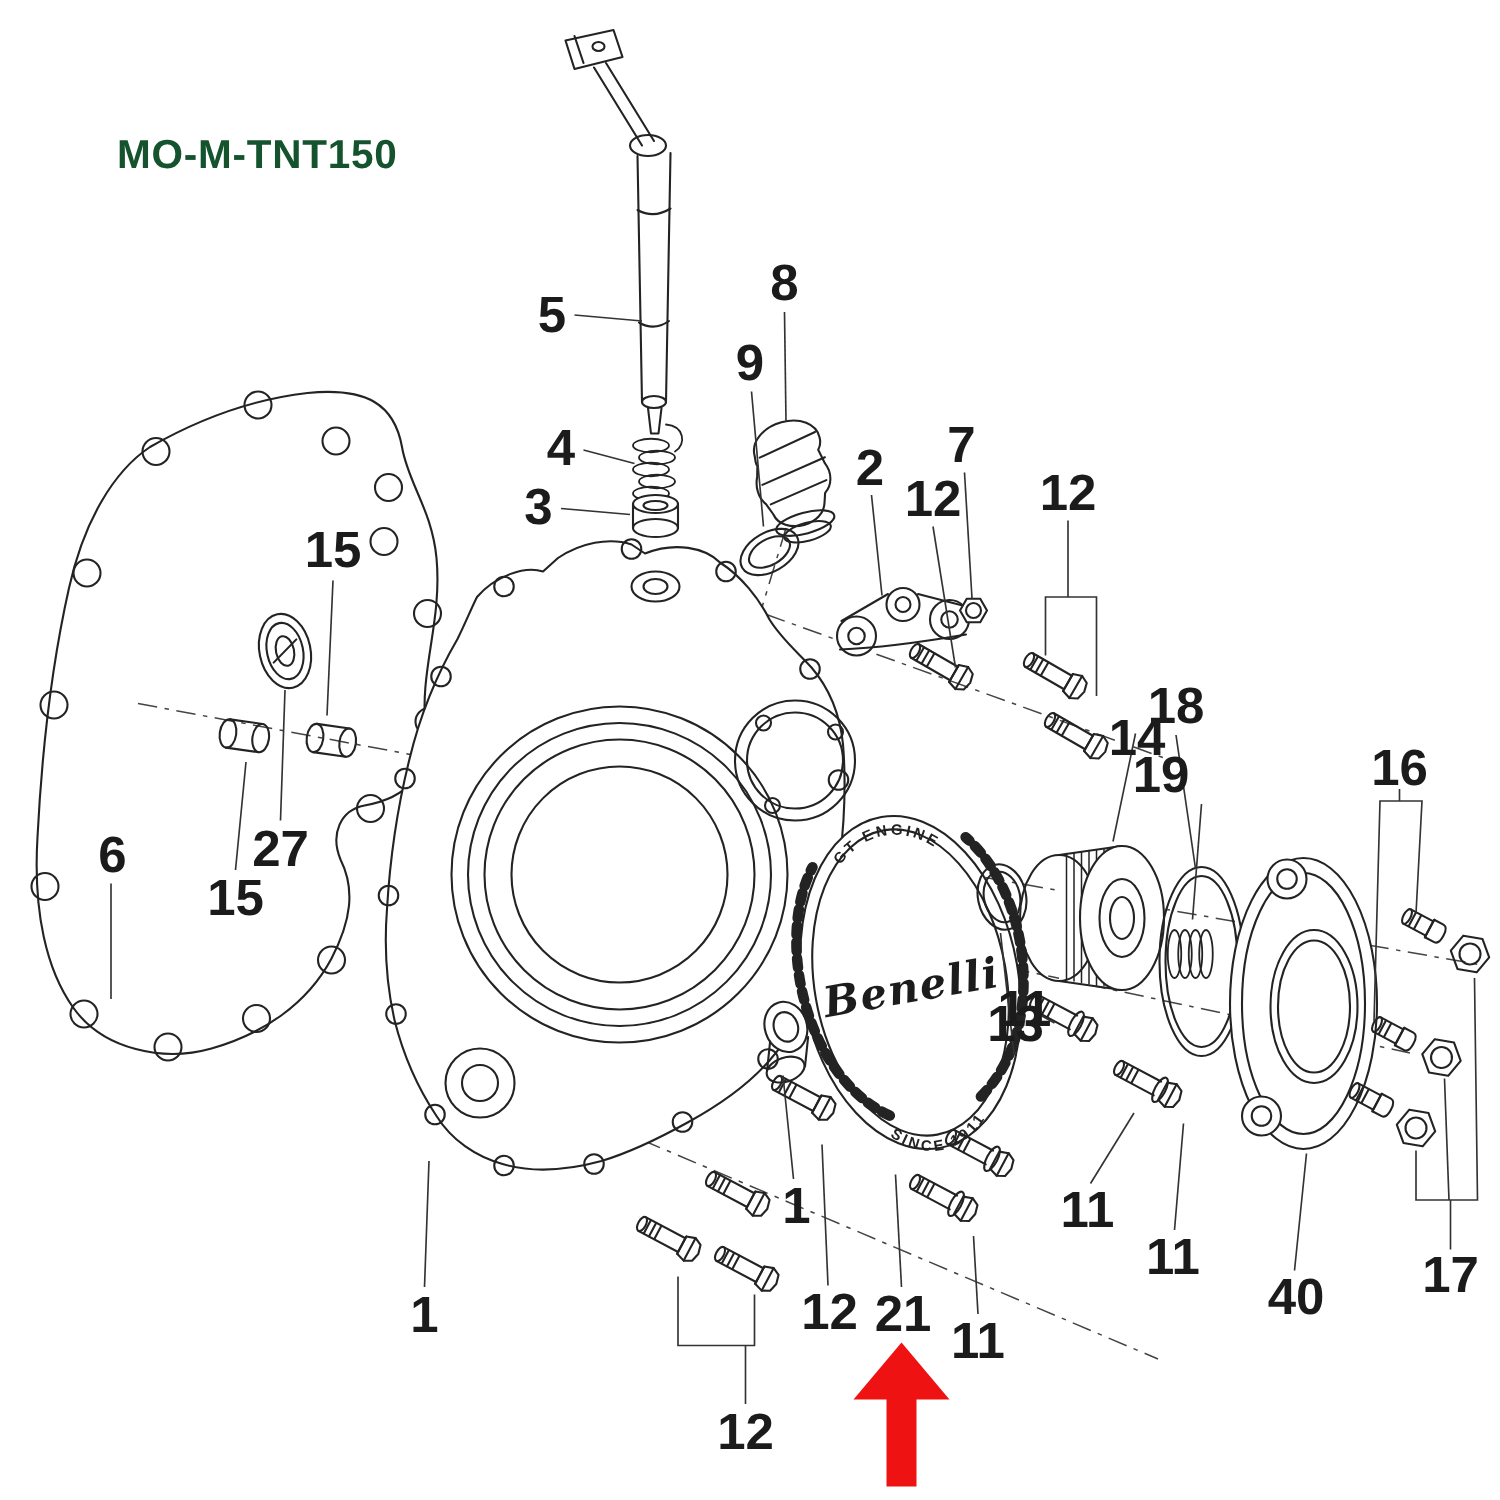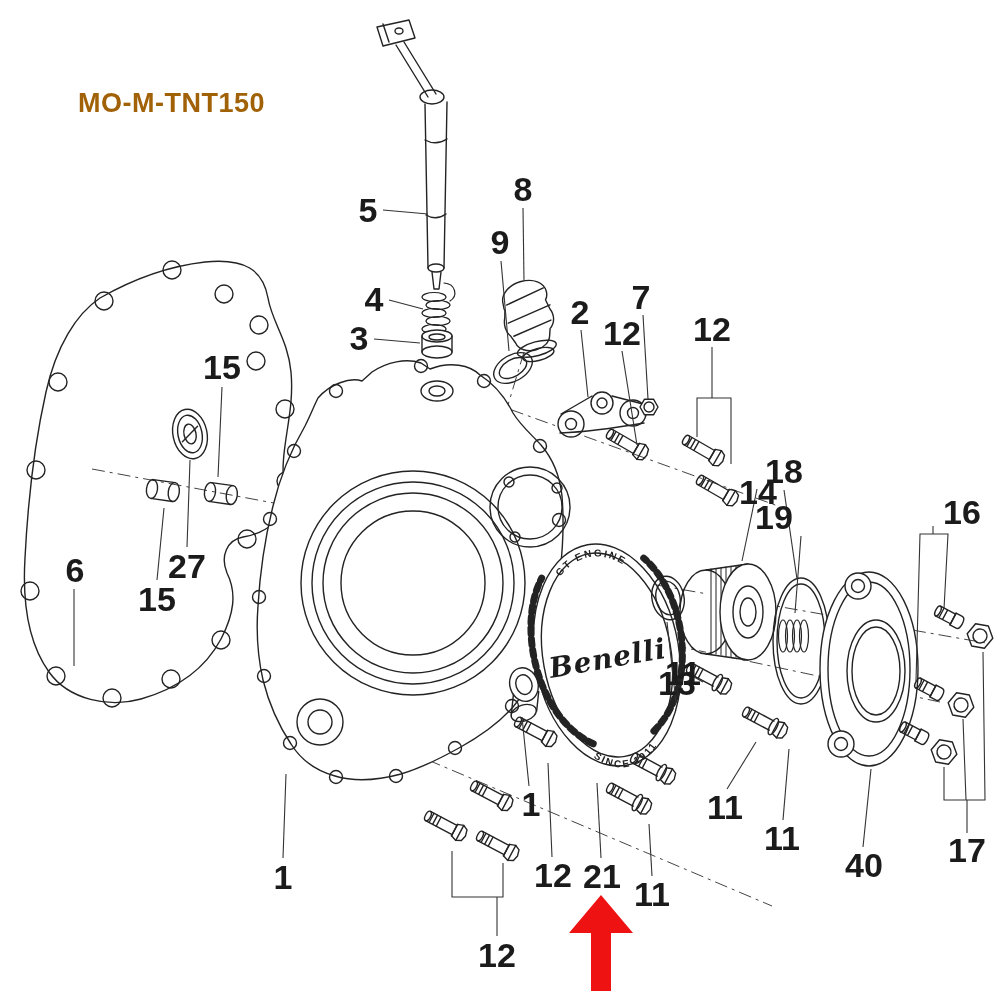--- a/index.html
+++ b/index.html
@@ -348,21 +348,21 @@
     <polyline points="916,681 920,534 948,534 944,609"></polyline>
     <polyline points="967,833 967,800"></polyline>
     <polyline points="944,767 944,800 985,800 983,652"></polyline>
     <line x1="966" y1="800" x2="963" y2="719"></line>
     <line x1="863" y1="847" x2="871" y2="769"></line>
   </g>
 
   <path fill="#ee1212" stroke="none" d="M601,895 L633,933 L611,933 L611,991 L591,991 L591,933 L569,933 Z"></path>
 </svg>
 
-<div class="title" style="color: #a16207;">MO-M-TNT150</div>
+<div class="title" style="color: #14532d;">MO-M-TNT150</div>
 
 <div class="labels">
       <div class="part-label" style="left: 283px; top: 877px;">1</div>
       <div class="part-label" style="left: 580px; top: 312px;">2</div>
       <div class="part-label" style="left: 359px; top: 338px;">3</div>
       <div class="part-label" style="left: 374px; top: 299px;">4</div>
       <div class="part-label" style="left: 368px; top: 210px;">5</div>
       <div class="part-label" style="left: 75px; top: 570px;">6</div>
       <div class="part-label" style="left: 641px; top: 297px;">7</div>
       <div class="part-label" style="left: 523px; top: 189px;">8</div>
@@ -373,21 +373,21 @@
       <div class="part-label" style="left: 782px; top: 838px;">11</div>
       <div class="part-label" style="left: 652px; top: 894px;">11</div>
       <div class="part-label" style="left: 622px; top: 333px;">12</div>
       <div class="part-label" style="left: 712px; top: 329px;">12</div>
       <div class="part-label" style="left: 553px; top: 875px;">12</div>
       <div class="part-label" style="left: 497px; top: 955px;">12</div>
       <div class="part-label" style="left: 677px; top: 683px;">13</div>
       <div class="part-label" style="left: 758px; top: 470px; margin-top: 22px;">14</div>
       <div class="part-label" style="left: 222px; top: 367px;">15</div>
       <div class="part-label" style="left: 157px; top: 599px;">15</div>
-      <div class="part-label" style="left: 933px; top: 512px; margin-left: 29px;">16</div>
+      <div class="part-label" style="left: 933px; top: 512px;">16</div>
       <div class="part-label" style="left: 967px; top: 850px;">17</div>
       <div class="part-label" style="left: 784px; top: 471px;">18</div>
       <div class="part-label" style="left: 774px; top: 517px;">19</div>
       <div class="part-label" style="left: 864px; top: 865px;">40</div>
       <div class="part-label" style="left: 602px; top: 876px;">21</div>
       <div class="part-label" style="left: 187px; top: 566px;">27</div>
     </div>
 
 </div>
 

